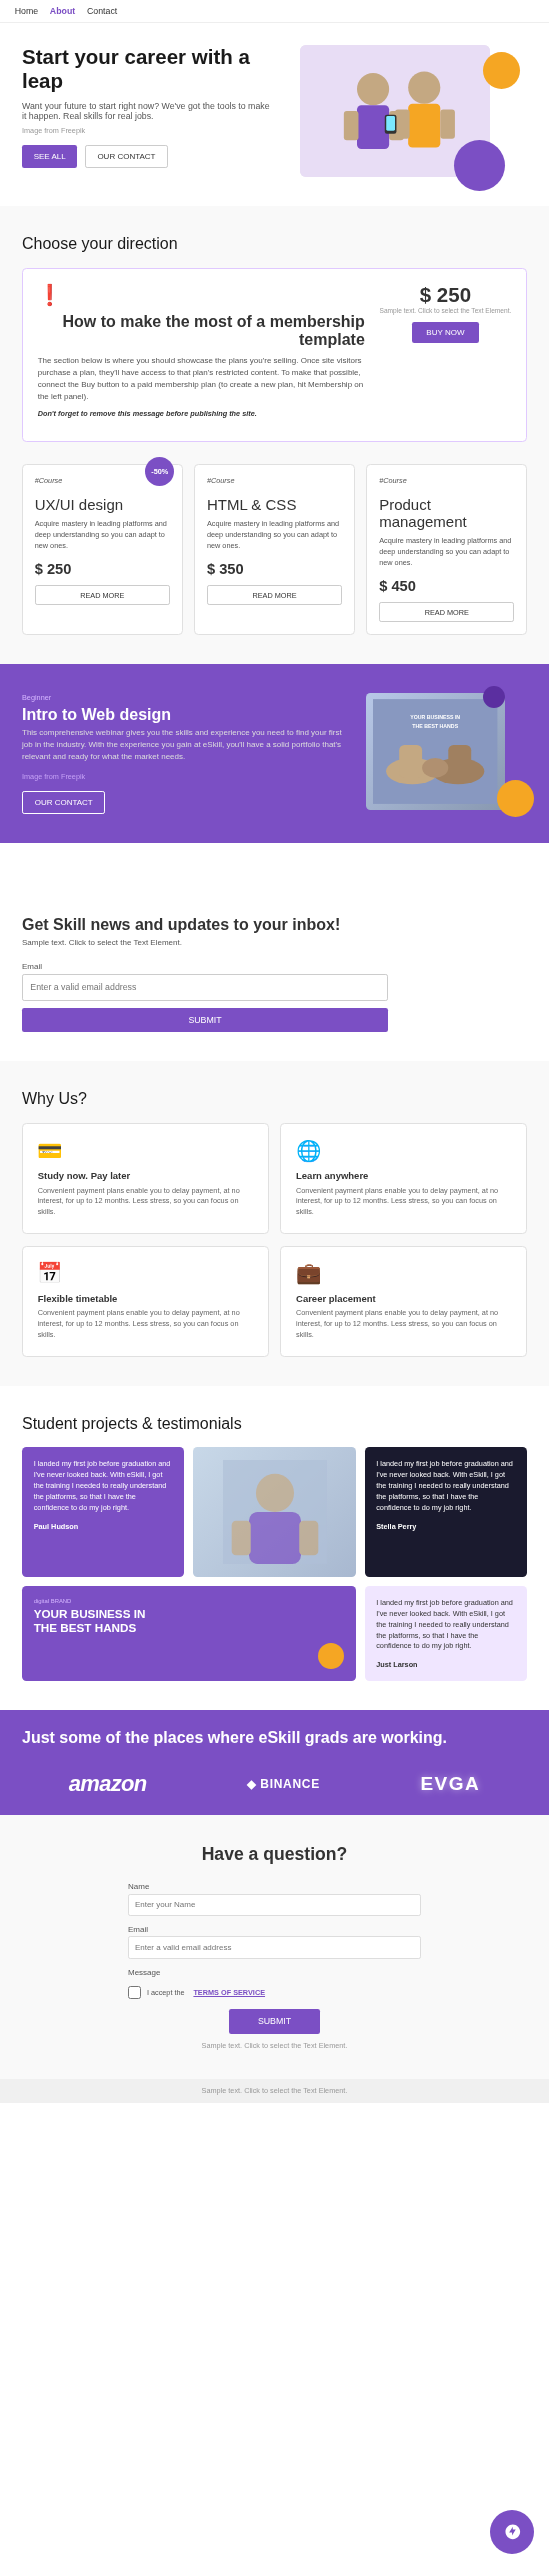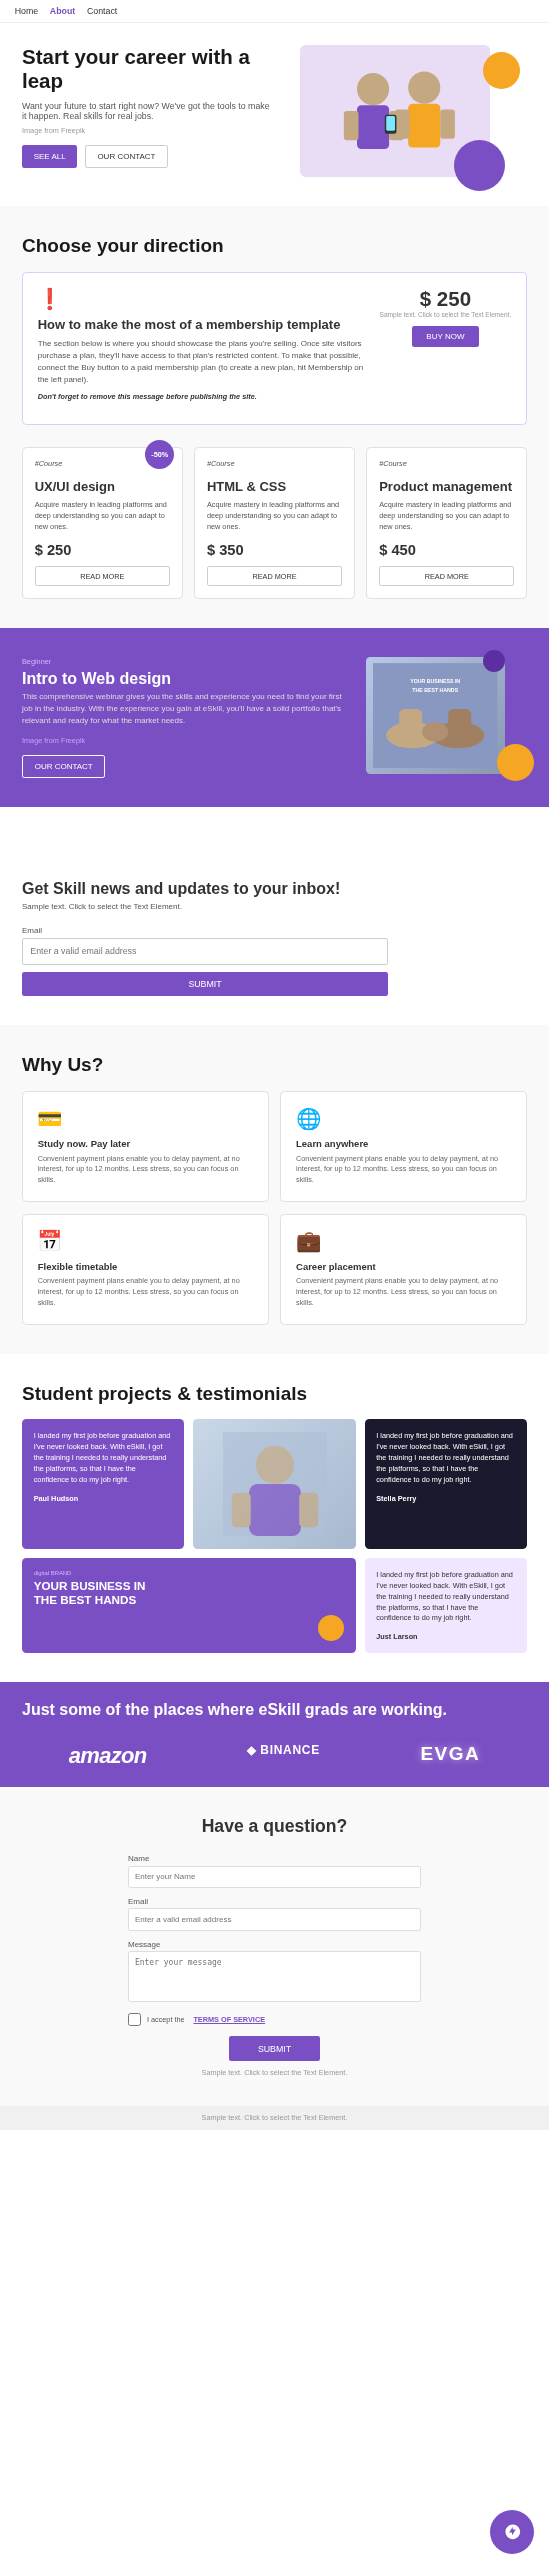--- a/index.html
+++ b/index.html
@@ -18,40 +18,40 @@
     .hero-buttons { display: flex; gap: 7.3px; }
     .btn-see-all { background: #7b4fc4; color: #fff; border: none; padding: 5.9px 11.7px; font-size: 8px; cursor: pointer; border-radius: 2.2px; }
     .btn-our-contact { background: transparent; color: #333; border: 0.7px solid #ccc; padding: 5.9px 11.7px; font-size: 8px; cursor: pointer; border-radius: 2.2px; }
     .hero-image { position: relative; width: 234px; height: 154px; flex-shrink: 0; }
     .hero-img-placeholder { width: 190px; height: 132px; background: #e8e0f0; border-radius: 5.9px; position: absolute; top: 0; left: 7.3px; overflow: hidden; display: flex; align-items: center; justify-content: center; }
     .hero-img-placeholder svg { width: 100%; height: 100%; }
     .hero-circle-purple { width: 51px; height: 51px; background: #7b4fc4; border-radius: 50%; position: absolute; bottom: 7.3px; right: 22px; }
     .hero-circle-orange { width: 37px; height: 37px; background: #f5a623; border-radius: 50%; position: absolute; top: 7.3px; right: 7.3px; }
 
     
-    .section-title { font-size: 19px; font-weight: 700; color: #1a1a1a; margin-bottom: 14.7px; }
+    .section-title { font-size: 16px; font-weight: 400; color: #1a1a1a; margin-bottom: 14.7px; }
 
     
     .choose-direction { background: #f9f9f9; padding: 29px 22px; }
     .membership-box { background: #fff; border: 1.5px solid #e0c9ff; border-radius: 4.4px; padding: 14.7px; display: flex; align-items: flex-start; justify-content: space-between; gap: 14.7px; margin-bottom: 22px; }
     .membership-left { flex: 1; }
     .membership-left .exclamation { color: #e53e3e; font-size: 20.5px; margin-bottom: 5.9px; }
-    .membership-left h3 { font-size: 13px; font-weight: 700; margin-bottom: 5.9px; }
+    .membership-left h3 { font-size: 16px; font-weight: 700; margin-bottom: 5.9px; text-align: right; }
     .membership-left p { font-size: 8px; color: #555; margin-bottom: 5.9px; line-height: 1.5; }
     .membership-left .italic-note { font-style: italic; font-size: 7.3px; color: #333; font-weight: 600; }
     .membership-right { text-align: center; min-width: 88px; }
     .membership-right .price-big { font-size: 20.5px; font-weight: 700; }
     .membership-right .sample-text { font-size: 6.6px; color: #999; margin-bottom: 7.3px; }
     .btn-buy-now { background: #7b4fc4; color: #fff; border: none; padding: 5.9px 14.7px; font-size: 8px; cursor: pointer; border-radius: 2.2px; }
 
     
     .course-cards { display: flex; gap: 11.7px; }
     .course-card { background: #fff; border: 0.7px solid #e0e0e0; border-radius: 4.4px; padding: 11.7px; flex: 1; position: relative; }
     .course-tag { font-size: 6.6px; color: #999; margin-bottom: 2.9px; font-style: italic; }
-    .course-card h3 { font-size: 13px; font-weight: 700; margin-bottom: 5.9px; }
+    .course-card h3 { font-size: 15px; font-weight: 400; margin-bottom: 5.9px; }
     .course-card p { font-size: 7.3px; color: #555; margin-bottom: 8.8px; line-height: 1.5; }
     .course-price { font-size: 14.7px; font-weight: 700; margin-bottom: 8.8px; }
     .btn-read-more { background: transparent; border: 0.7px solid #ccc; color: #333; padding: 4.4px 14.7px; font-size: 7.3px; cursor: pointer; border-radius: 2.2px; width: 100%; }
     .discount-badge { position: absolute; top: -7.3px; right: 7.3px; background: #7b4fc4; color: #fff; border-radius: 50%; width: 29px; height: 29px; display: flex; align-items: center; justify-content: center; font-size: 7.3px; font-weight: 700; }
 
     
     .intro-web { background: #7b4fc4; padding: 29px 22px; display: flex; gap: 22px; align-items: flex-start; }
     .intro-web-text { flex: 1; color: #fff; }
     .intro-web-text .tag { font-size: 7.3px; color: #d4b5ff; margin-bottom: 4.4px; }
     .intro-web-text h2 { font-size: 16px; font-weight: 800; margin-bottom: 2.9px; }
@@ -91,21 +91,21 @@
     .testimonial-card.dark { background: #1a1a2e; padding: 11.7px; color: #fff; }
     .testimonial-card.dark p { font-size: 7.3px; line-height: 1.5; margin-bottom: 5.9px; }
     .testimonial-card.dark .name { font-size: 7.3px; font-weight: 700; }
     .testimonial-card.light { background: #f0e6ff; padding: 11.7px; color: #333; min-height: 88px; }
     .testimonial-card.light p { font-size: 7.3px; line-height: 1.5; margin-bottom: 5.9px; }
     .testimonial-card.light .name { font-size: 7.3px; font-weight: 700; }
 
     
     .companies { background: #7b4fc4; padding: 18px 22px; }
     .companies h2 { font-size: 16px; font-weight: 800; color: #fff; margin-bottom: 22px; line-height: 1.3; }
-    .companies-logos { display: flex; align-items: flex-start; justify-content: space-around; flex-wrap: wrap; gap: 7px; }
+    .companies-logos { display: flex; align-items: center; justify-content: space-around; flex-wrap: wrap; gap: 7px; }
     .company-logo { font-size: 16px; font-weight: 900; color: #fff; }
     .company-logo.amazon { color: #fff; display: flex; align-items: center; gap: 4.4px; }
     .company-logo.binance { color: #fff; display: flex; align-items: center; gap: 4.4px; }
     .company-logo.evga { color: #fff; }
 
     
     .contact-section { background: #f9f9f9; padding: 29px 22px; }
     .contact-inner { max-width: 293px; margin: 0 auto; text-align: center; }
     .contact-inner h2 { font-size: 17.6px; font-weight: 800; margin-bottom: 17.6px; }
     .form-group { text-align: left; margin-bottom: 8.8px; }
@@ -347,21 +347,20 @@
       <input type="text" placeholder="Enter your Name" style="">
     </div>
 
     <div class="form-group">
       <label>Email</label>
       <input type="email" placeholder="Enter a valid email address" style="">
     </div>
 
     <div class="form-group">
       <label>Message</label>
-      <textarea placeholder="Enter your message" style=""></textarea>
     </div>
 
     <div class="terms-row">
       <input type="checkbox" style="">
       <span>I accept the</span>
       <a href="#" style="color:#7b4fc4; margin-left:2.9px;font-weight:bold;">TERMS OF SERVICE</a>
     </div>
 
     <button class="btn-submit-form">SUBMIT</button>
     <p class="contact-sample-text">Sample text. Click to select the Text Element.</p>

